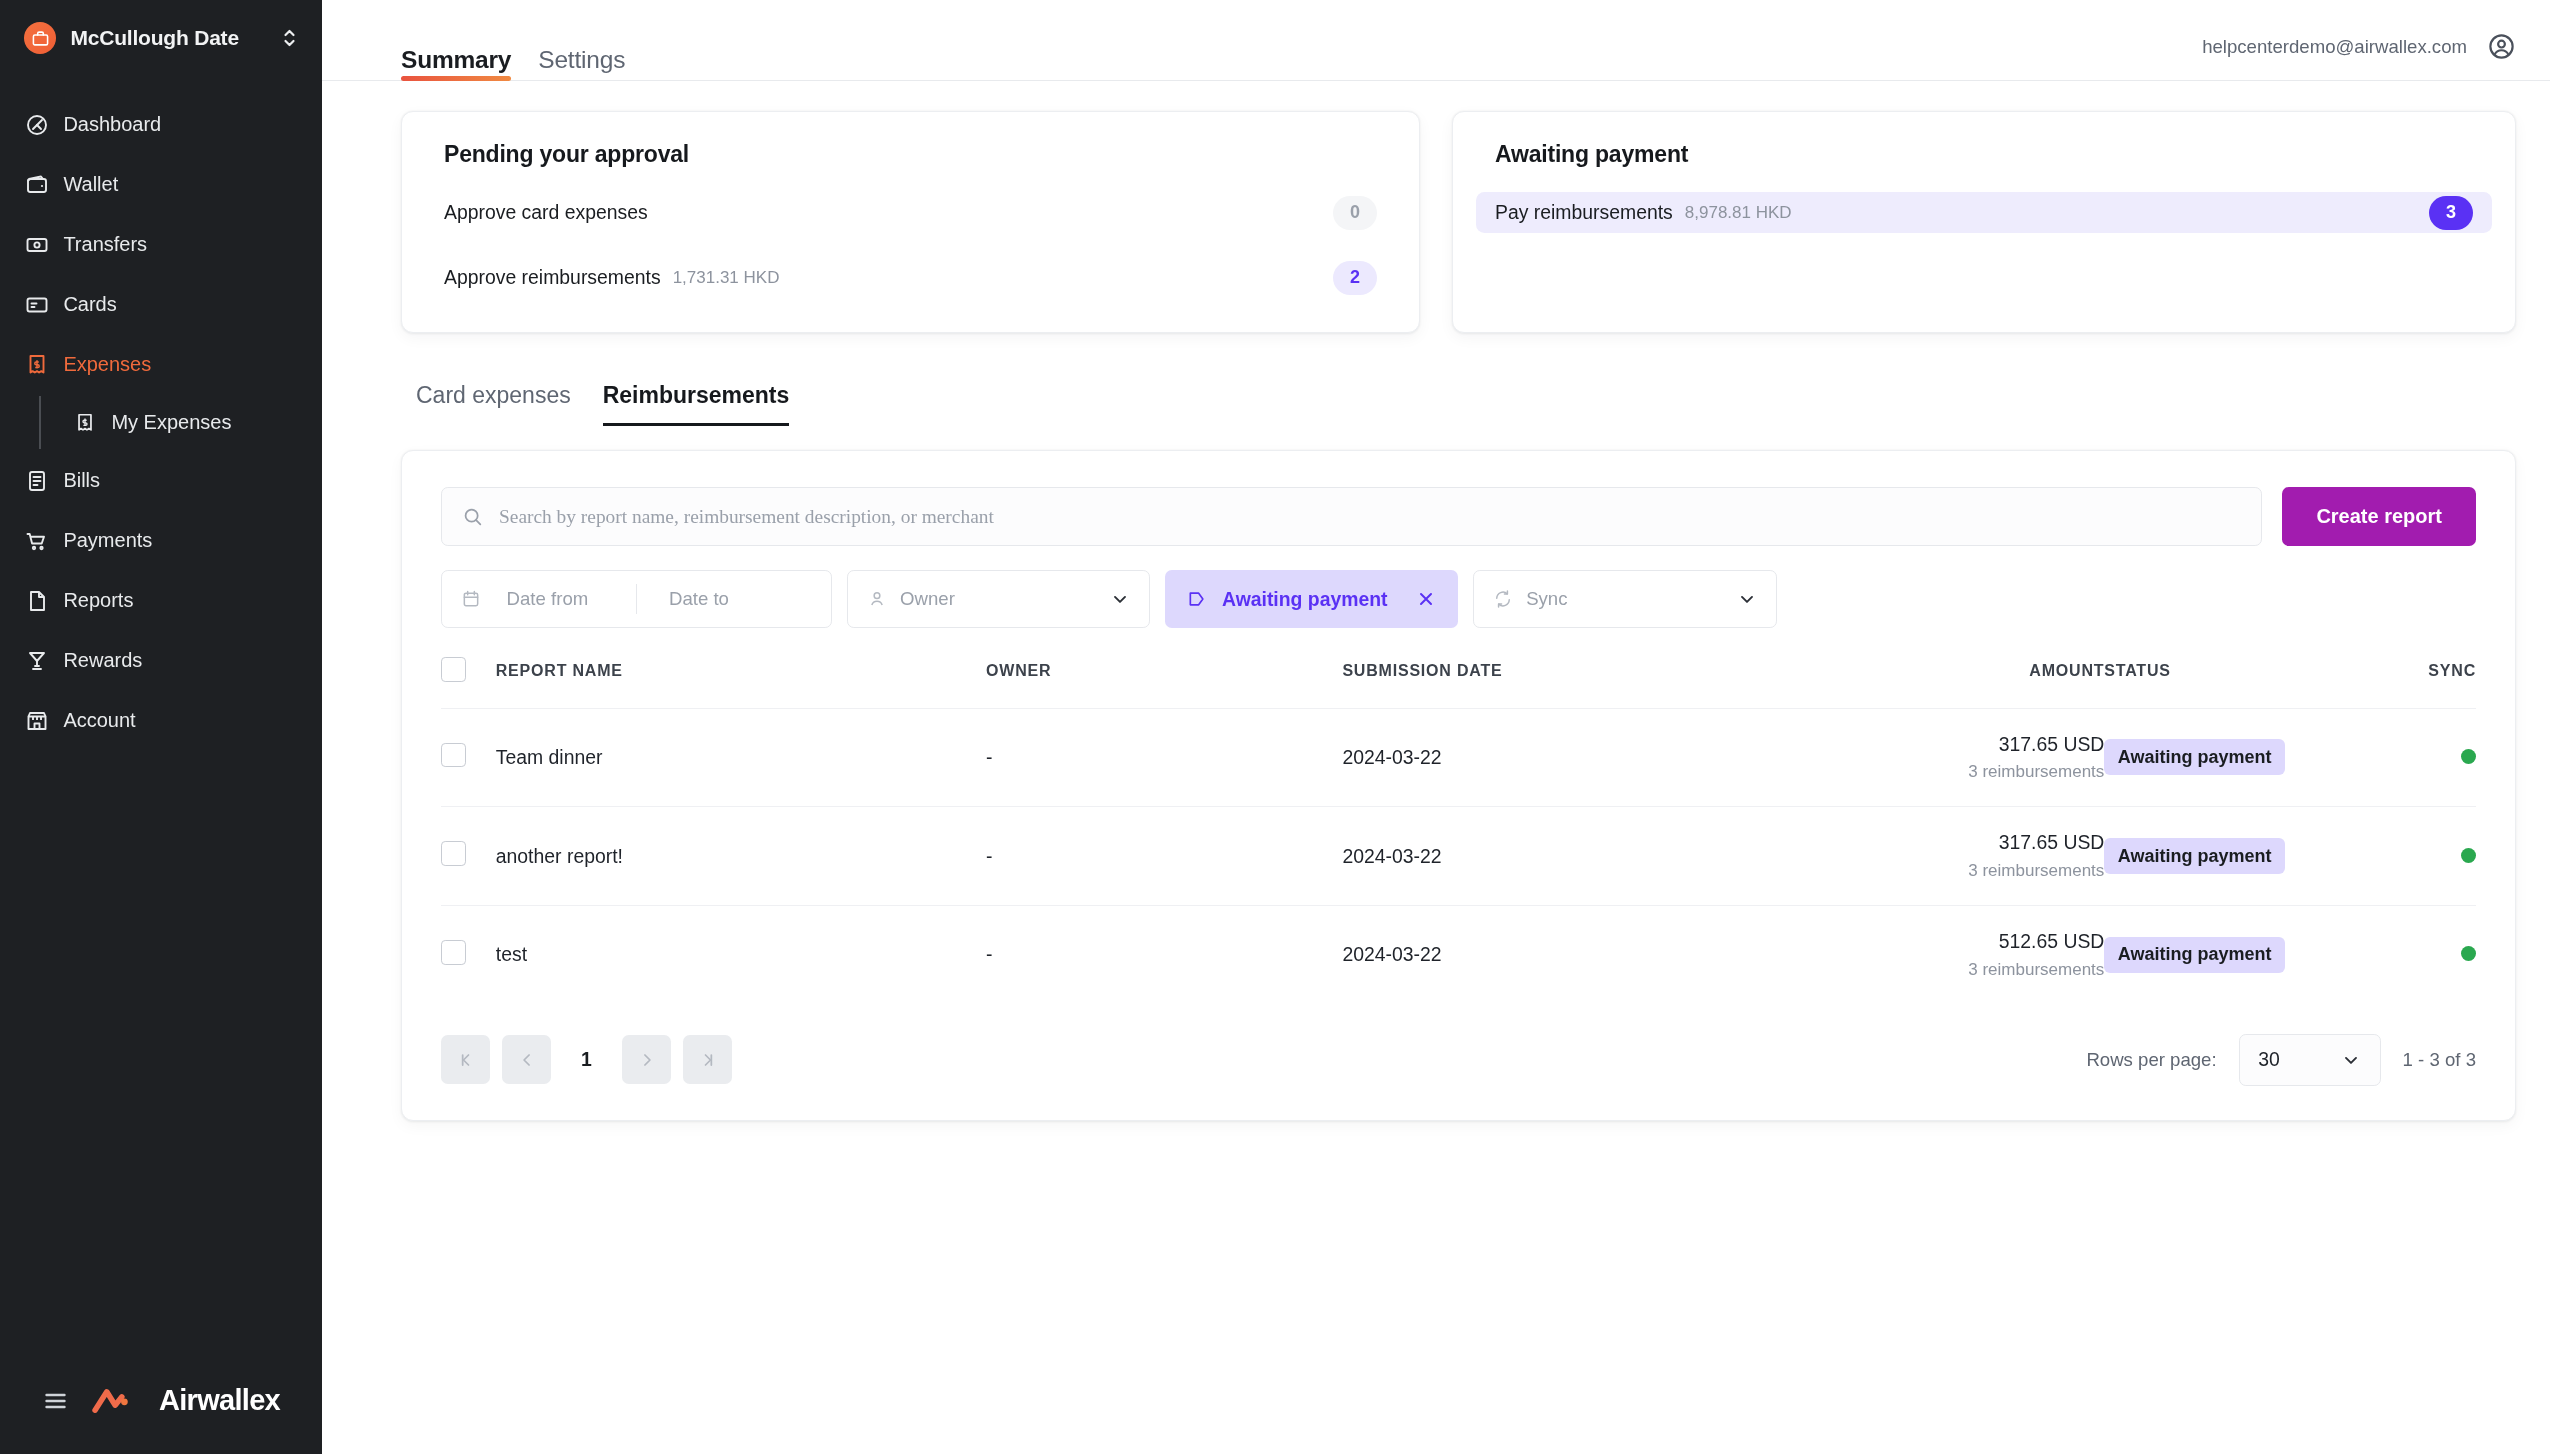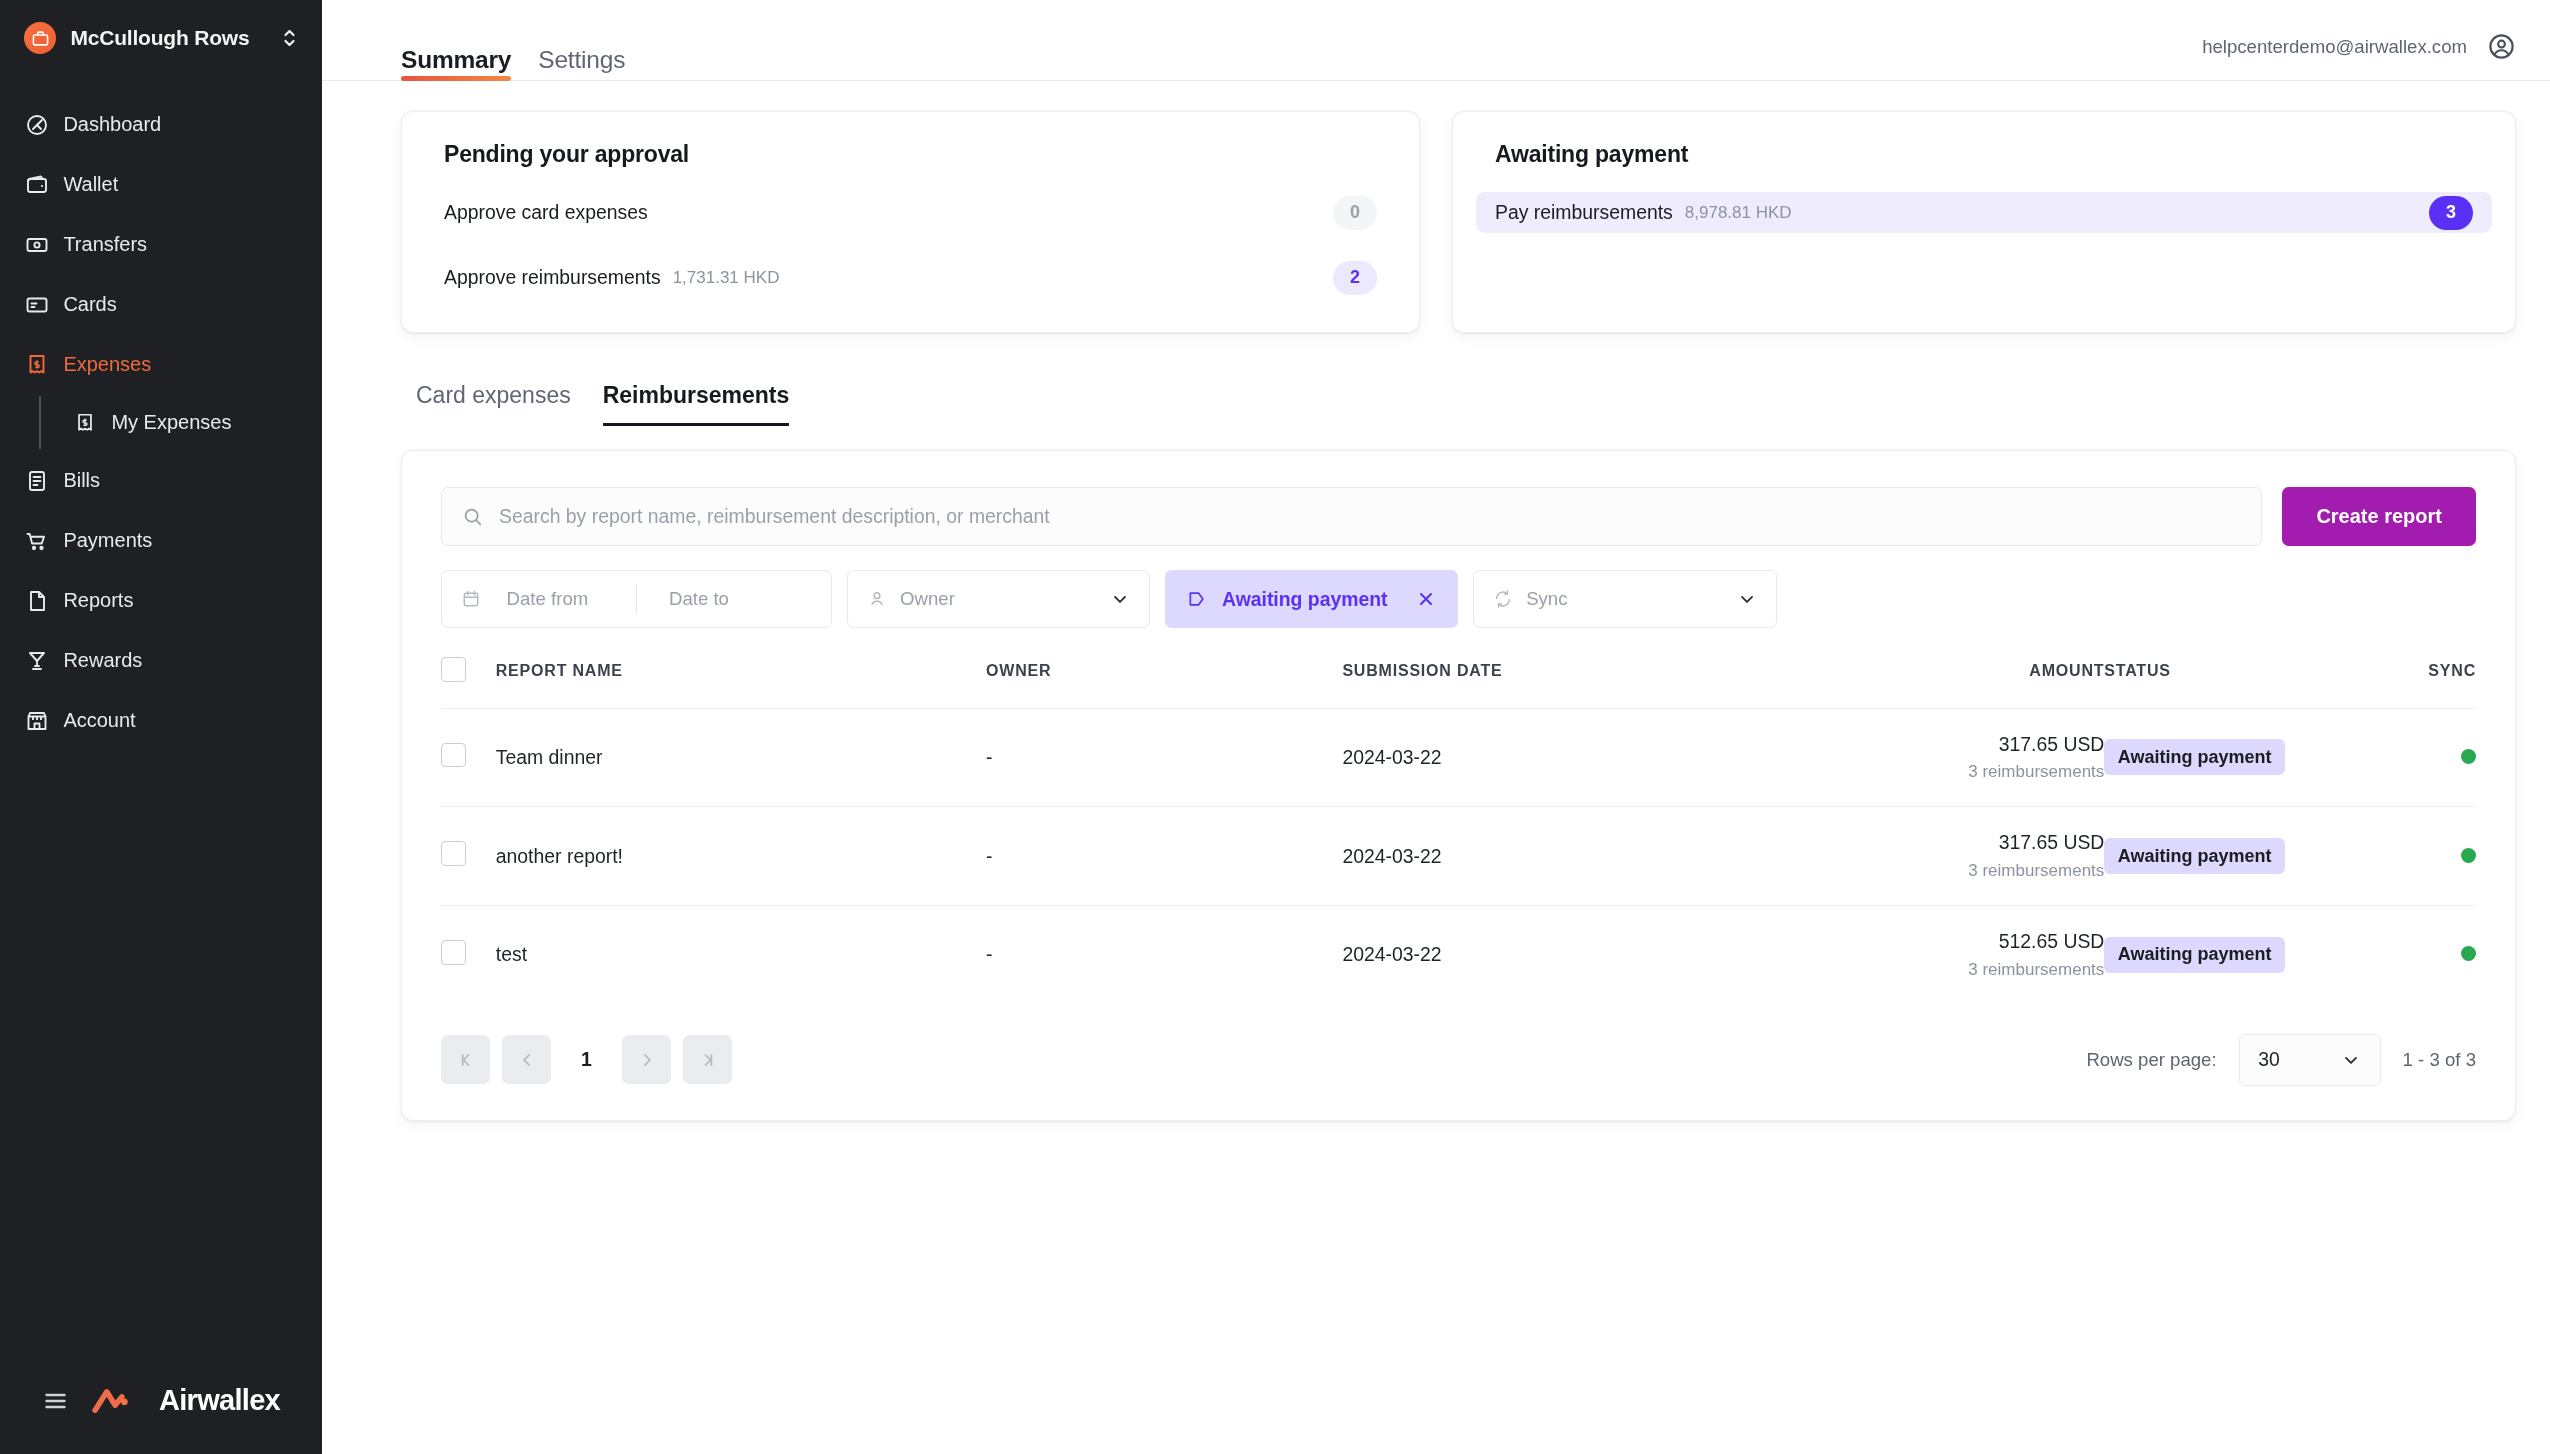--- a/index.html
+++ b/index.html
@@ -138,21 +138,21 @@
   }
   .searchbar {
     display: flex; align-items: center; gap: 20px;
   }
   .search-input-wrap {
     flex: 1; height: 59px; border: 0.8px solid #e6e8ec; border-radius: 6.8px;
     background: #fcfcfd; display: flex; align-items: center; padding: 0 20px; gap: 15px;
   }
   .search-input-wrap input {
     border: none; outline: none; background: transparent; flex: 1;
-    font-size: 19.4px; color: #2b2f36; font-family: Liberation Sans, sans-serif;
+    font-size: 19.4px; color: #2b2f36; font-family: Liberation Serif, serif;
   }
   .search-input-wrap input::placeholder { color: #9aa0aa; }
   .btn-primary {
     height: 59px; padding: 0 34px; border-radius: 6.8px; border: none;
     background: #a21caf; color: #fff; font-size: 20px; font-weight: bold;
     cursor: pointer; font-family: "Liberation Sans", sans-serif; white-space: nowrap;
   }
 
   .filters { display: flex; gap: 15px; margin-top: 24px; }
   .filter-box {
@@ -233,21 +233,21 @@
 
   <aside class="sidebar">
 
     <div class="org-row">
       <span class="org-avatar">
         <svg width="17" height="17" viewBox="0 0 24 24" fill="none" stroke="#fff" stroke-width="2.2" stroke-linecap="round" stroke-linejoin="round">
           <rect x="2" y="7" width="20" height="14" rx="2"></rect>
           <path d="M8 7V5a2 2 0 0 1 2-2h4a2 2 0 0 1 2 2v2"></path>
         </svg>
       </span>
-      <span class="org-name">McCullough Rows</span>
+      <span class="org-name">McCullough Date</span>
       <span class="org-chev">
         <svg width="17" height="22" viewBox="0 0 16 22" fill="none" stroke="#eceef0" stroke-width="2.2" stroke-linecap="round" stroke-linejoin="round">
           <path d="M4 8l4-4 4 4"></path>
             <path d="M4 14l4 4 4-4"></path>
         </svg>
       </span>
     </div>
 
     <nav class="nav">
 

